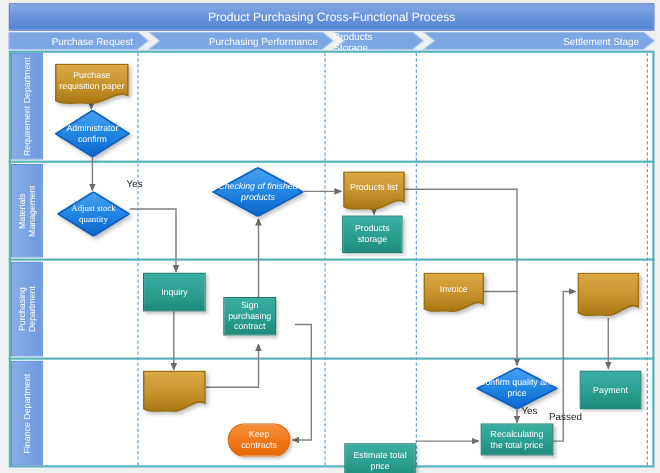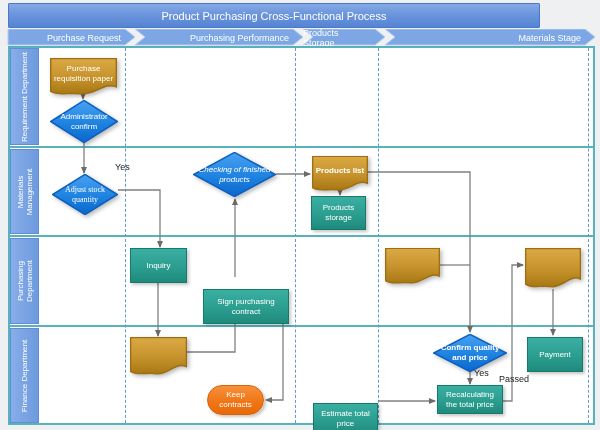--- a/index.html
+++ b/index.html
@@ -1,18 +1,18 @@
 <!DOCTYPE html>
 <html><head>
 <meta charset="utf-8">
 <style>
   html,body{margin:0;padding:0;}
   body{font-family:"Liberation Sans",sans-serif;background:#e8eaed;}
   #stage{position:relative;width:600px;height:430px;background:#eef0f2;overflow:hidden;}
-  .titlebar{position:absolute;left:8px;top:3px;width:532px;height:25px;
+  .titlebar{position:absolute;left:8px;top:3px;width:587px;height:25px;
     background:linear-gradient(180deg,#84a9e6 0%,#6b95dc 45%,#5584d4 100%);
     border:1px solid #4c79c6;box-sizing:border-box;border-radius:1px;
     color:#fff;font-size:11px;display:flex;align-items:center;justify-content:center;}
   .bodyrect{position:absolute;left:8px;top:46px;width:587px;height:379px;
     background:#fff;border:2px solid #58b2bc;box-sizing:border-box;}
   .hline{position:absolute;left:8px;width:587px;height:2px;background:#58b2bc;}
   .vdash{position:absolute;top:48px;height:375px;width:0;border-left:1px dashed #5b9bd5;}
   .lanecell{position:absolute;left:10px;width:29px;
     background:linear-gradient(90deg,#88ade9,#6d9ade);
     border:1px solid #5e8fd6;box-sizing:border-box;}
@@ -58,21 +58,21 @@
   <svg class="overlay" id="band-svg" width="600" height="17" style="top:29px">
       <polygon points="8,0 125,0 135,8 125,16 8,16" fill="#7ca7e4" stroke="#b6cdf2" stroke-width="1"></polygon>
       <polygon points="135,0 293,0 303,8 293,16 135,16 145,8" fill="#7ca7e4" stroke="#b6cdf2" stroke-width="1"></polygon>
       <polygon points="303,0 375,0 385,8 375,16 303,16 313,8" fill="#7ca7e4" stroke="#b6cdf2" stroke-width="1"></polygon>
       <polygon points="385,0 585,0 595,8 585,16 385,16 395,8" fill="#7ca7e4" stroke="#b6cdf2" stroke-width="1"></polygon>
     </svg>
   <div id="phase-labels">
       <div class="phaselabel" style="left: 8px; width: 113px;">Purchase Request</div>
       <div class="phaselabel" style="left: 135px; width: 154px;">Purchasing Performance</div>
       <div class="phaselabel" style="left: 303px; width: 68px;">Products Storage</div>
-      <div class="phaselabel" style="left: 385px; width: 196px;">Materials Stage</div>
+      <div class="phaselabel" style="left: 385px; width: 196px;">Settlement Stage</div>
     </div>
 
   <div class="bodyrect"></div>
   <div id="grid">
       <div class="hline" style="top: 146px;"></div>
       <div class="hline" style="top: 235px;"></div>
       <div class="hline" style="top: 325px;"></div>
       <div class="vdash" style="left: 125px;"></div>
       <div class="vdash" style="left: 295px;"></div>
       <div class="vdash" style="left: 378px;"></div>
@@ -136,57 +136,58 @@
           <polygon points="50,1 99,50 50,99 1,50" fill="url(#gradDia)" stroke="#0a5fc0" stroke-width="1.5" vector-effect="non-scaling-stroke"></polygon>
         </svg>
         <div class="lbl">Adjust stock quantity</div>
       </div>
       <div class="node " style="left: 193px; top: 152px; width: 83px; height: 45px; font-style: italic;">
         <svg viewBox="0 0 100 100" preserveAspectRatio="none" class="shape-svg">
           <polygon points="50,1 99,50 50,99 1,50" fill="url(#gradDia)" stroke="#0a5fc0" stroke-width="1.5" vector-effect="non-scaling-stroke"></polygon>
         </svg>
         <div class="lbl">Checking of finished products</div>
       </div>
-      <div class="node " style="left: 312px; top: 156px; width: 56px; height: 36px; font-weight: bold;">
+      <div class="node " style="left: 312px; top: 156px; width: 56px; height: 36px;">
         <svg viewBox="0 0 100 100" preserveAspectRatio="none" class="shape-svg">
           <path d="M1 1 H99 V76 C82 62 66 98 46 94 C28 90 13 100 1 88 Z" fill="url(#gradDoc)" stroke="#9c6f12" stroke-width="1.5" vector-effect="non-scaling-stroke"></path>
         </svg>
         <div class="lbl" style="bottom: 7px;">Products list</div>
       </div>
       <div class="node process" style="left: 311px; top: 196px; width: 55px; height: 34px;">
         <div class="lbl">Products storage</div>
       </div>
       <div class="node process" style="left: 130px; top: 248px; width: 57px; height: 35px;">
         <div class="lbl">Inquiry</div>
       </div>
-      <div class="node process" style="left: 203px; top: 289px; width: 86px; height: 35px;">
+      <div class="node process" style="left: 203px; top: 270px; width: 48px; height: 35px;">
         <div class="lbl">Sign purchasing contract</div>
       </div>
       <div class="node " style="left: 385px; top: 248px; width: 55px; height: 37px;">
         <svg viewBox="0 0 100 100" preserveAspectRatio="none" class="shape-svg">
           <path d="M1 1 H99 V76 C82 62 66 98 46 94 C28 90 13 100 1 88 Z" fill="url(#gradDoc)" stroke="#9c6f12" stroke-width="1.5" vector-effect="non-scaling-stroke"></path>
         </svg>
+        <div class="lbl" style="bottom: 7px;">Invoice</div>
       </div>
       <div class="node " style="left: 525px; top: 248px; width: 56px; height: 41px;">
         <svg viewBox="0 0 100 100" preserveAspectRatio="none" class="shape-svg">
           <path d="M1 1 H99 V76 C82 62 66 98 46 94 C28 90 13 100 1 88 Z" fill="url(#gradDoc)" stroke="#9c6f12" stroke-width="1.5" vector-effect="non-scaling-stroke"></path>
         </svg>
       </div>
       <div class="node " style="left: 130px; top: 337px; width: 57px; height: 39px;">
         <svg viewBox="0 0 100 100" preserveAspectRatio="none" class="shape-svg">
           <path d="M1 1 H99 V76 C82 62 66 98 46 94 C28 90 13 100 1 88 Z" fill="url(#gradDoc)" stroke="#9c6f12" stroke-width="1.5" vector-effect="non-scaling-stroke"></path>
         </svg>
       </div>
       <div class="node terminator" style="left: 207px; top: 385px; width: 57px; height: 30px;">
         <div class="lbl">Keep contracts</div>
       </div>
       <div class="node process" style="left: 313px; top: 403px; width: 65px; height: 32px;">
         <div class="lbl">Estimate total price</div>
       </div>
-      <div class="node " style="left: 433px; top: 334px; width: 74px; height: 38px; font-weight: bold;">
+      <div class="node " style="left: 433px; top: 334px; width: 74px; height: 38px;">
         <svg viewBox="0 0 100 100" preserveAspectRatio="none" class="shape-svg">
           <polygon points="50,1 99,50 50,99 1,50" fill="url(#gradDia)" stroke="#0a5fc0" stroke-width="1.5" vector-effect="non-scaling-stroke"></polygon>
         </svg>
         <div class="lbl">Confirm quality and price</div>
       </div>
       <div class="node process" style="left: 437px; top: 385px; width: 66px; height: 29px;">
         <div class="lbl">Recalculating the total price</div>
       </div>
       <div class="node process" style="left: 527px; top: 337px; width: 56px; height: 35px;">
         <div class="lbl">Payment</div>

